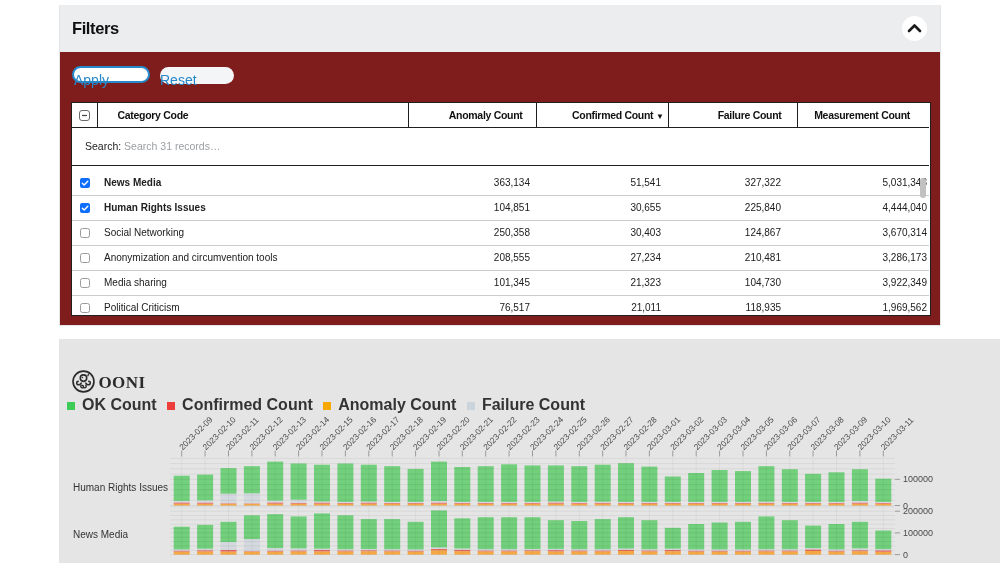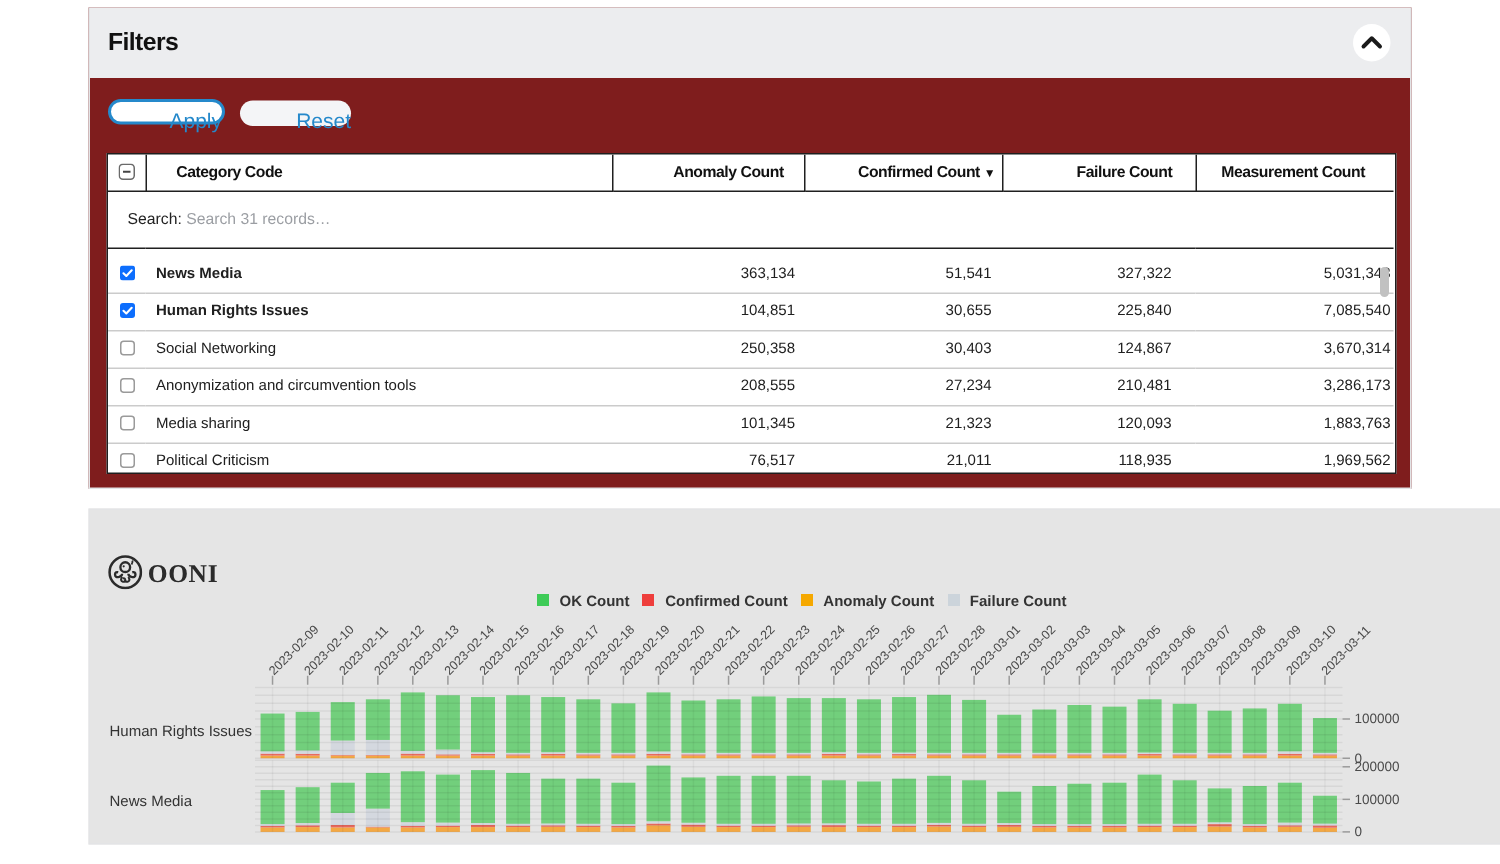--- a/index.html
+++ b/index.html
@@ -1,21 +1,21 @@
 <!DOCTYPE html>
 <html><head><meta charset="utf-8">
 <style>
 * { margin:0; padding:0; box-sizing:border-box; }
 html,body { width:1000px; height:576px; background:#fff; font-family:"Liberation Sans",sans-serif; position:relative; overflow:hidden; }
 .card1 { position:absolute; left:59px; top:5px; width:882px; height:321px; background:#7f1d1d; border:1px solid #e3e4e6; border-top:none; }
 .c1head { position:absolute; left:0; top:0; width:880px; height:47px; background:#ecedef; }
 .c1head h2 { position:absolute; left:12px; top:14px; font-size:16.5px; letter-spacing:-0.4px; color:#111; }
 .chev { position:absolute; right:13px; top:11px; width:25px; height:25px; background:#fff; border-radius:50%; }
 .btns { position:absolute; left:12px; top:60.5px; }
-.btn { display:inline-block; height:17px; line-height:24px; border-radius:13.5px; font-size:14px; color:#2589cb; text-align:right; }
+.btn { display:inline-block; height:17px; line-height:24px; border-radius:13.5px; font-size:14px; color:#2589cb; text-align:left; }
 .apply { width:78px; border:2px solid #2589cb; background:#fff; margin-right:10px; }
 .reset { width:74px; background:#f4f5f7; line-height:27px; }
 .tblwrap { position:absolute; left:11px; top:96.5px; width:860px; height:214px; border:1.5px solid #1f1f1f; overflow:hidden; background:#fff; }
 table { border-collapse:collapse; table-layout:fixed; width:857px; }
 col.c0 { width:25px; } col.c1 { width:311px; } col.c2 { width:128px; } col.c3 { width:132px; } col.c4 { width:129px; } col.c5 { width:132px; }
 th { height:24.5px; font-size:10.5px; letter-spacing:-0.3px; color:#111; border-right:1px solid #1f1f1f; border-bottom:1.5px solid #1f1f1f; text-align:right; white-space:nowrap; overflow:hidden; }
 th.cbh { text-align:center; } th.cat { text-align:left; padding-left:20px; }
 th.h1 { padding-right:13px; } th.h2 { padding-right:4px; } th.h3 { padding-right:15px; } th.h4 { padding-right:19px; border-right:none; }
 td.search { height:38px; border-bottom:1.5px solid #1f1f1f; font-size:10.5px; padding-left:13px; color:#111;margin-top:16px; }
 td.search .ph { color:#9b9ea3; }
@@ -24,21 +24,21 @@
 td.cbc { text-align:center; } td.cbc svg { vertical-align:middle; }
 .cb { display:inline-block; width:10px; height:10px; border:1px solid #9a9a9a; border-radius:2.5px; vertical-align:middle; background:#fff; }
 td.name { padding-left:7px; }
 tr.sel td.name { font-weight:bold; }
 td.n { text-align:right; }
 td.n1 { padding-right:6px;margin-top:36px; } td.n2 { padding-right:7px; } td.n3 { padding-right:16px; } td.n4 { padding-right:2px; }
 .sbthumb { position:absolute; right:4px; top:75px; width:6px; height:20px; background:#c1c1c1; border-radius:3px; }
 .card2 { position:absolute; left:59px; top:339px; width:962px; height:224px; background:#e5e5e5; border:1px solid #e3e4e6; }
 .ooni { position:absolute; left:38.5px; top:32.5px; font-family:"Liberation Serif",serif; font-weight:bold; font-size:17px; letter-spacing:0.4px; color:#2b2b2b; }
 .ctitle { position:absolute; left:0; top:31px; width:916px; text-align:center; font-size:12px; letter-spacing:-0.2px; font-weight:bold; color:#333; }
-.legend { position:absolute; left:16px; top:56px; width:917px; text-align:center; font-size:10px; font-weight:600; color:#333; }
+.legend { position:absolute; left:4px; top:56px; width:917px; text-align:left; font-size:16px; font-weight:600; color:#333; }
 .legend span.it { margin:0 3px; }
 .sq { display:inline-block; width:8px; height:8px; margin-right:7px; }
 </style></head>
 <body>
 <div class="card1">
   <div class="c1head">
       <h2>Filters</h2>
     <div class="chev"><svg width="25" height="25" viewBox="0 0 25 25">
           <path d="M7 15 L12.5 9.5 L18 15" stroke="#1a1a1a" stroke-width="2.6" fill="none" stroke-linecap="round" stroke-linejoin="round"></path>
         </svg></div>
@@ -85,21 +85,21 @@
           </tr>
 <tr class="datarow sel">
             <td class="cbc"><svg width="10" height="10" viewBox="0 0 10 10">
                 <rect x="0" y="0" width="10" height="10" rx="2" fill="#0d6efd"></rect>
                 <path d="M2.3 5.2 L4.2 7 L7.8 3.2" stroke="#fff" stroke-width="1.4" fill="none" stroke-linecap="round" stroke-linejoin="round"></path>
               </svg></td>
             <td class="name">Human Rights Issues</td>
             <td class="n n1">104,851</td>
             <td class="n n2">30,655</td>
             <td class="n n3">225,840</td>
-            <td class="n n4">7,085,540</td>
+            <td class="n n4">4,444,040</td>
           </tr>
 <tr class="datarow">
             <td class="cbc"><span class="cb"></span></td>
             <td class="name">Social Networking</td>
             <td class="n n1">250,358</td>
             <td class="n n2">30,403</td>
             <td class="n n3">124,867</td>
             <td class="n n4">3,670,314</td>
           </tr>
 <tr class="datarow">
@@ -108,22 +108,22 @@
             <td class="n n1">208,555</td>
             <td class="n n2">27,234</td>
             <td class="n n3">210,481</td>
             <td class="n n4">3,286,173</td>
           </tr>
 <tr class="datarow">
             <td class="cbc"><span class="cb"></span></td>
             <td class="name">Media sharing</td>
             <td class="n n1">101,345</td>
             <td class="n n2">21,323</td>
-            <td class="n n3">120,093</td>
-            <td class="n n4">1,883,763</td>
+            <td class="n n3">104,730</td>
+            <td class="n n4">3,922,349</td>
           </tr>
 <tr class="datarow">
             <td class="cbc"><span class="cb"></span></td>
             <td class="name">Political Criticism</td>
             <td class="n n1">76,517</td>
             <td class="n n2">21,011</td>
             <td class="n n3">118,935</td>
             <td class="n n4">1,969,562</td>
           </tr>
     </tbody>

